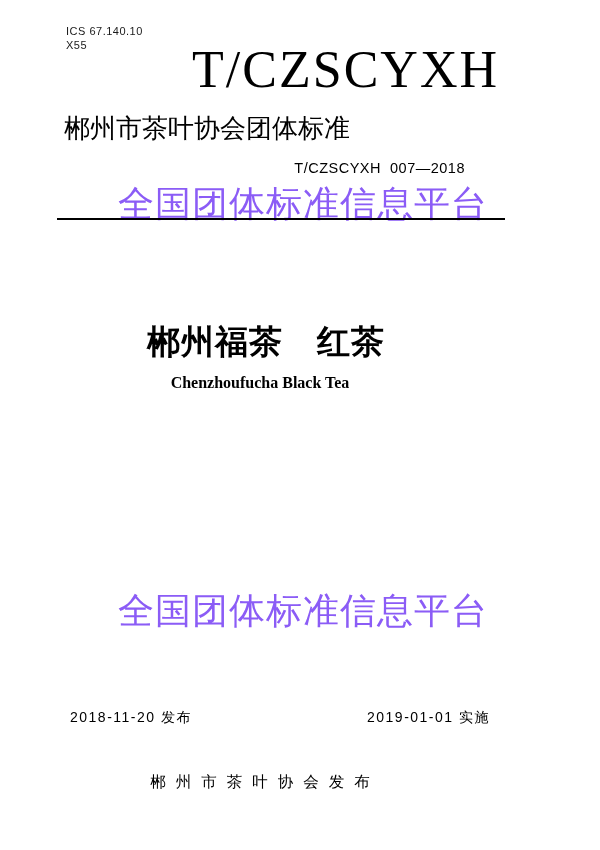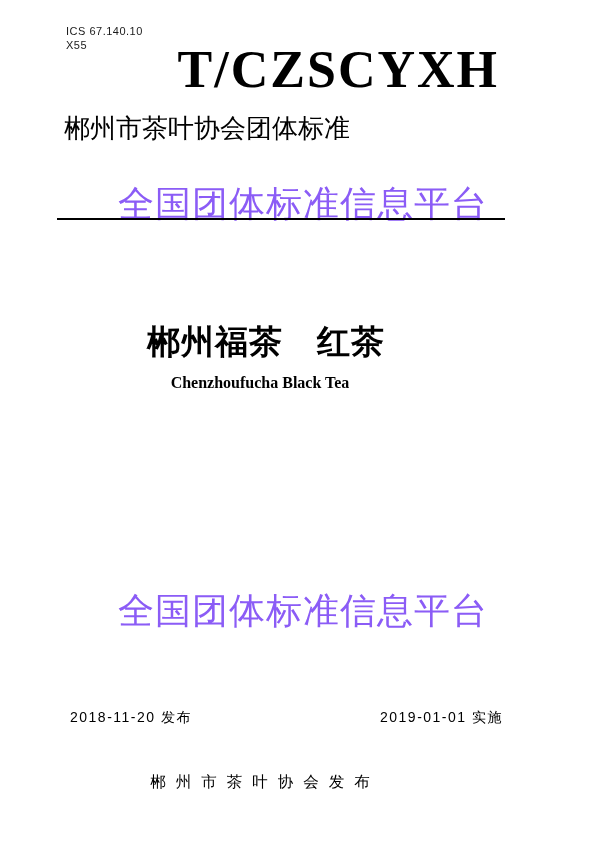--- a/index.html
+++ b/index.html
@@ -23,21 +23,21 @@
     font-size: 11px;
     line-height: 14px;
     color: #1a1a1a;
     letter-spacing: 0.5px;
   }
   .big-code {
     position: absolute;
     right: 21px;
     top: 42px;
     font-family: "Liberation Serif", "DejaVu Serif", serif;
-    font-weight: bold;
+    font-weight: normal;
     font-size: 52px;
     line-height: 56px;
     letter-spacing: 2px;
     white-space: nowrap;
   }
   .org-title {
     position: absolute;
     left: 64px;
     right: 23px;
     top: 112px;
@@ -102,21 +102,21 @@
   .date-left {
     position: absolute;
     left: 70px;
     top: 709px;
     font-size: 14px;
     letter-spacing: 1.5px;
     white-space: nowrap;
   }
   .date-right {
     position: absolute;
-    right: 17px;
+    right: 30px;
     top: 709px;
     font-size: 14px;
     letter-spacing: 1.5px;
     white-space: nowrap;
     text-align: center;
   }
   .publisher {
     position: absolute;
     left: 0;
     right: 0;
@@ -135,20 +135,21 @@
 
   <div class="ics-block">
     <div>ICS 67.140.10</div>
     <div>X55</div>
   </div>
 
   <div class="big-code">T/CZSCYXH</div>
 
   <div class="org-title">郴州市茶叶协会团体标准</div>
 
+  <div class="std-number">T/CZSCYXH  007—2018</div>
 
   <div class="watermark wm-top">全国团体标准信息平台</div>
 
   <div class="rule"></div>
 
   <div class="doc-title">郴州福茶　红茶</div>
 
   <div class="doc-subtitle">Chenzhoufucha Black Tea</div>
 
   <div class="watermark wm-mid">全国团体标准信息平台</div>

